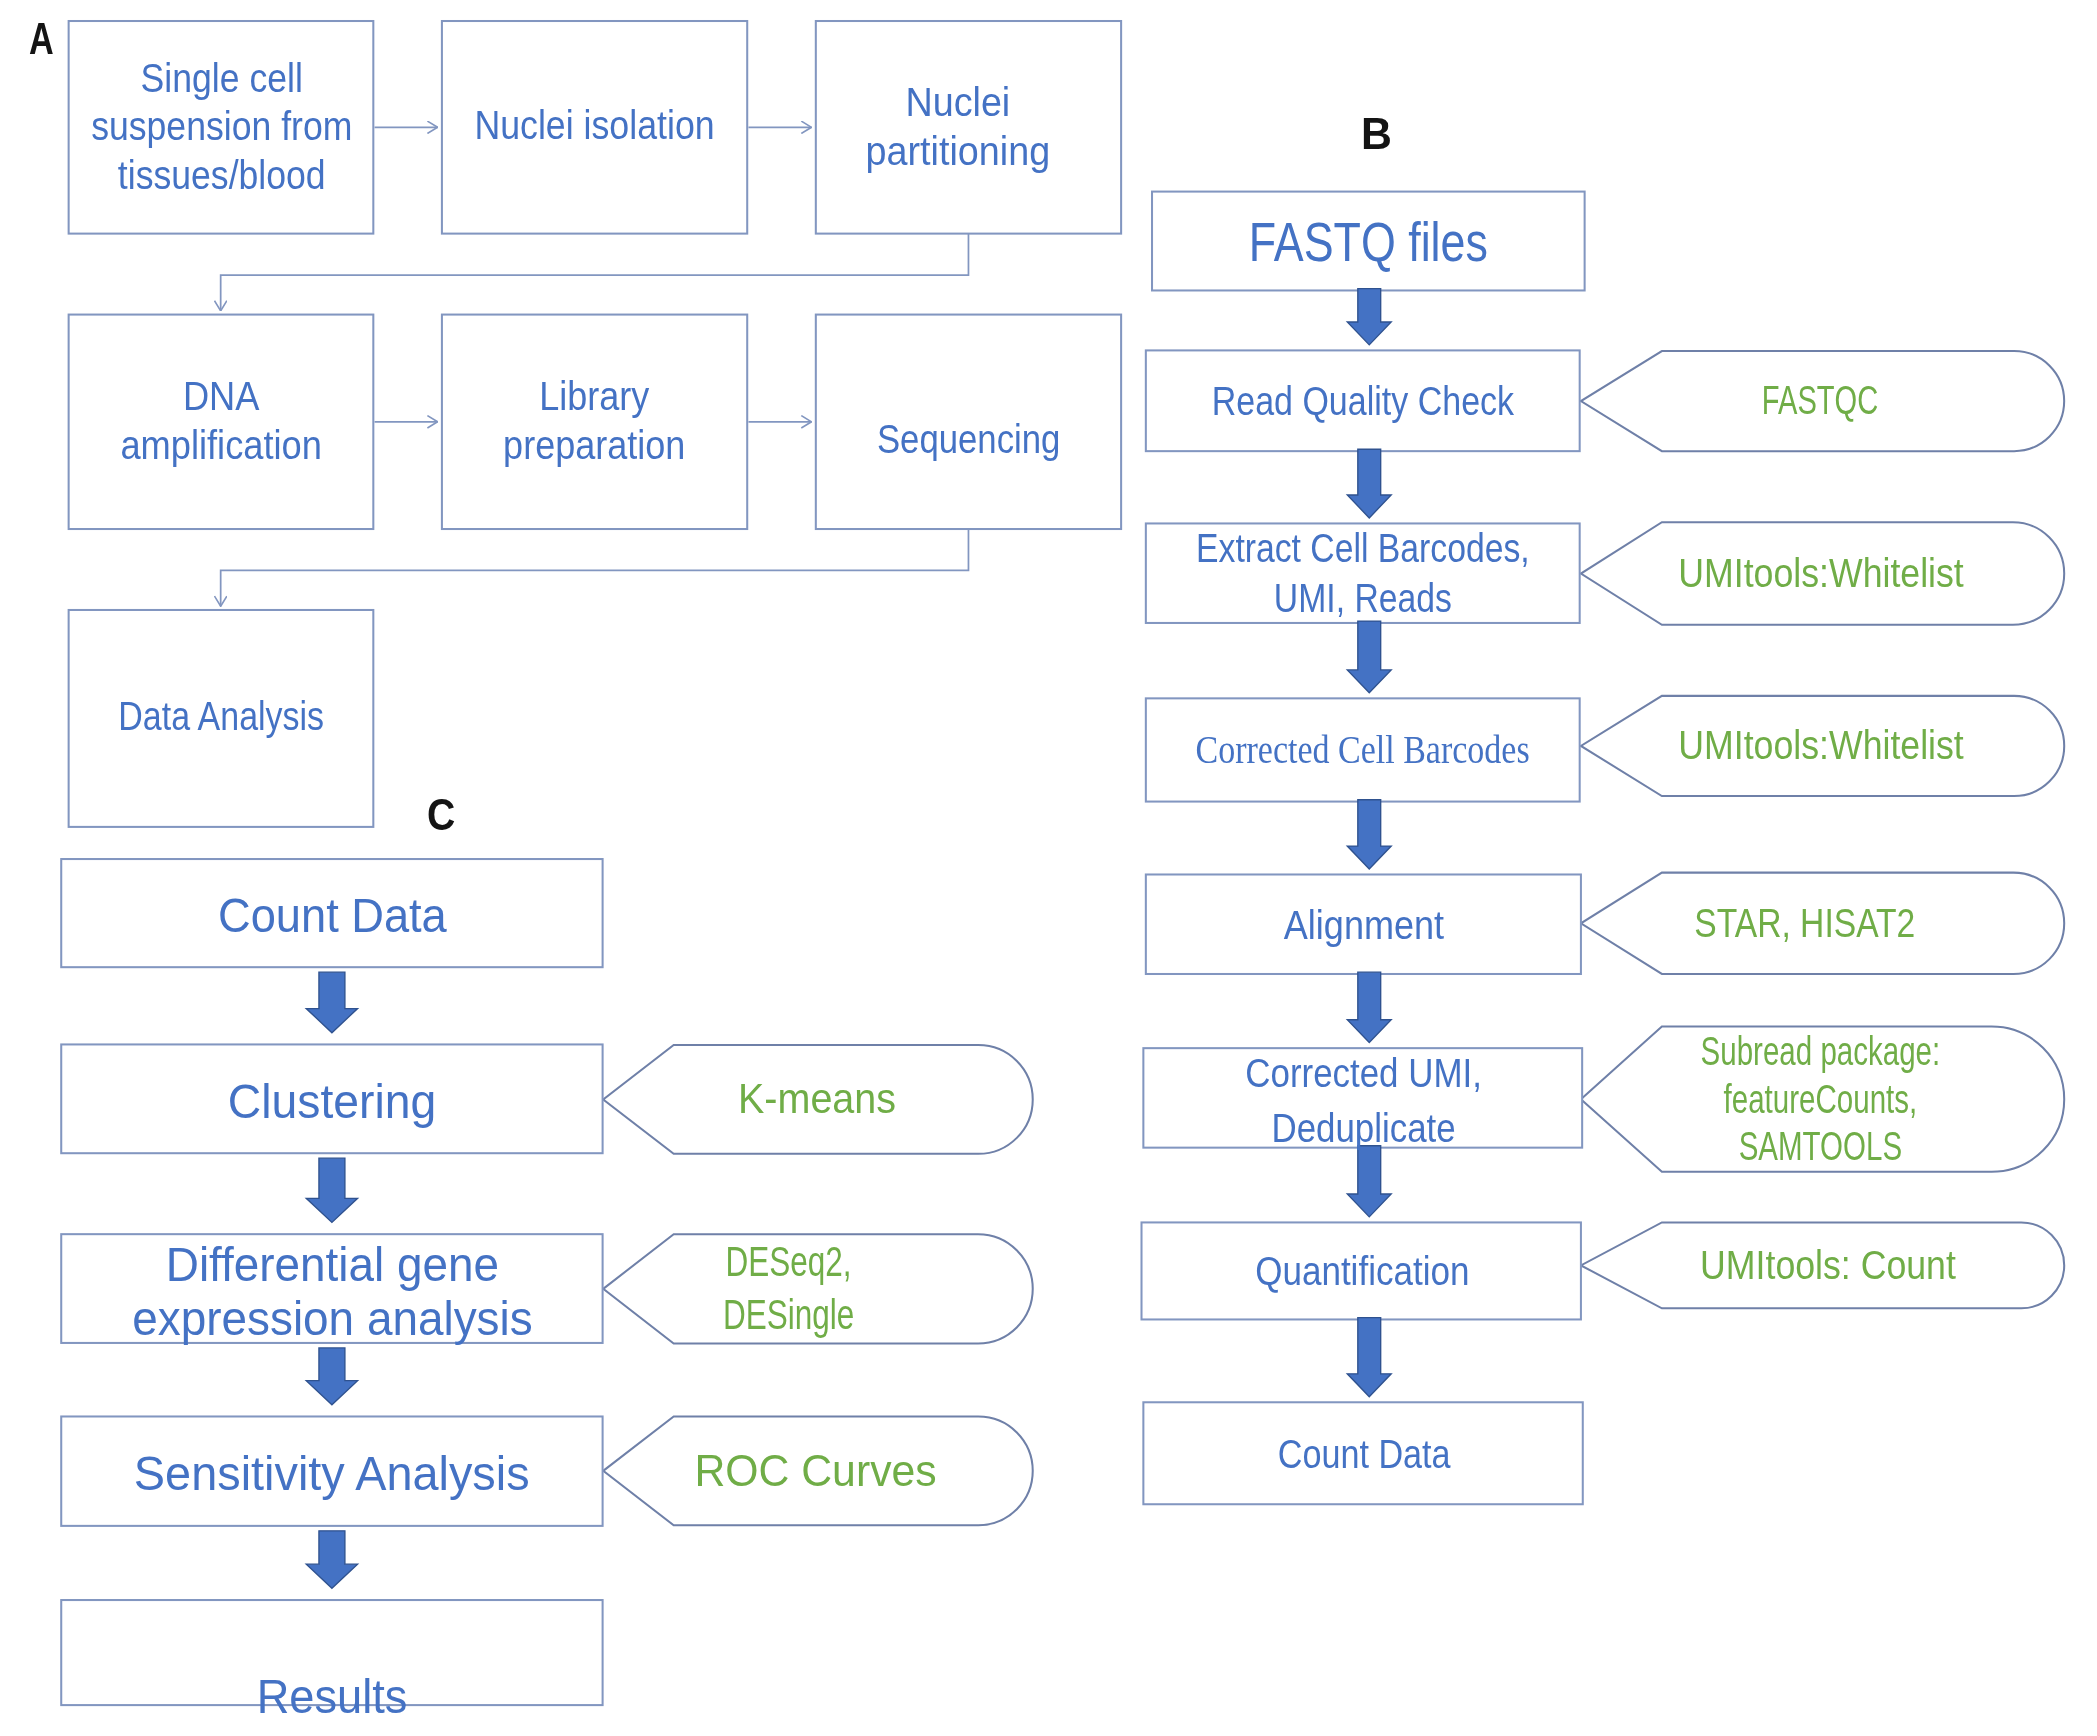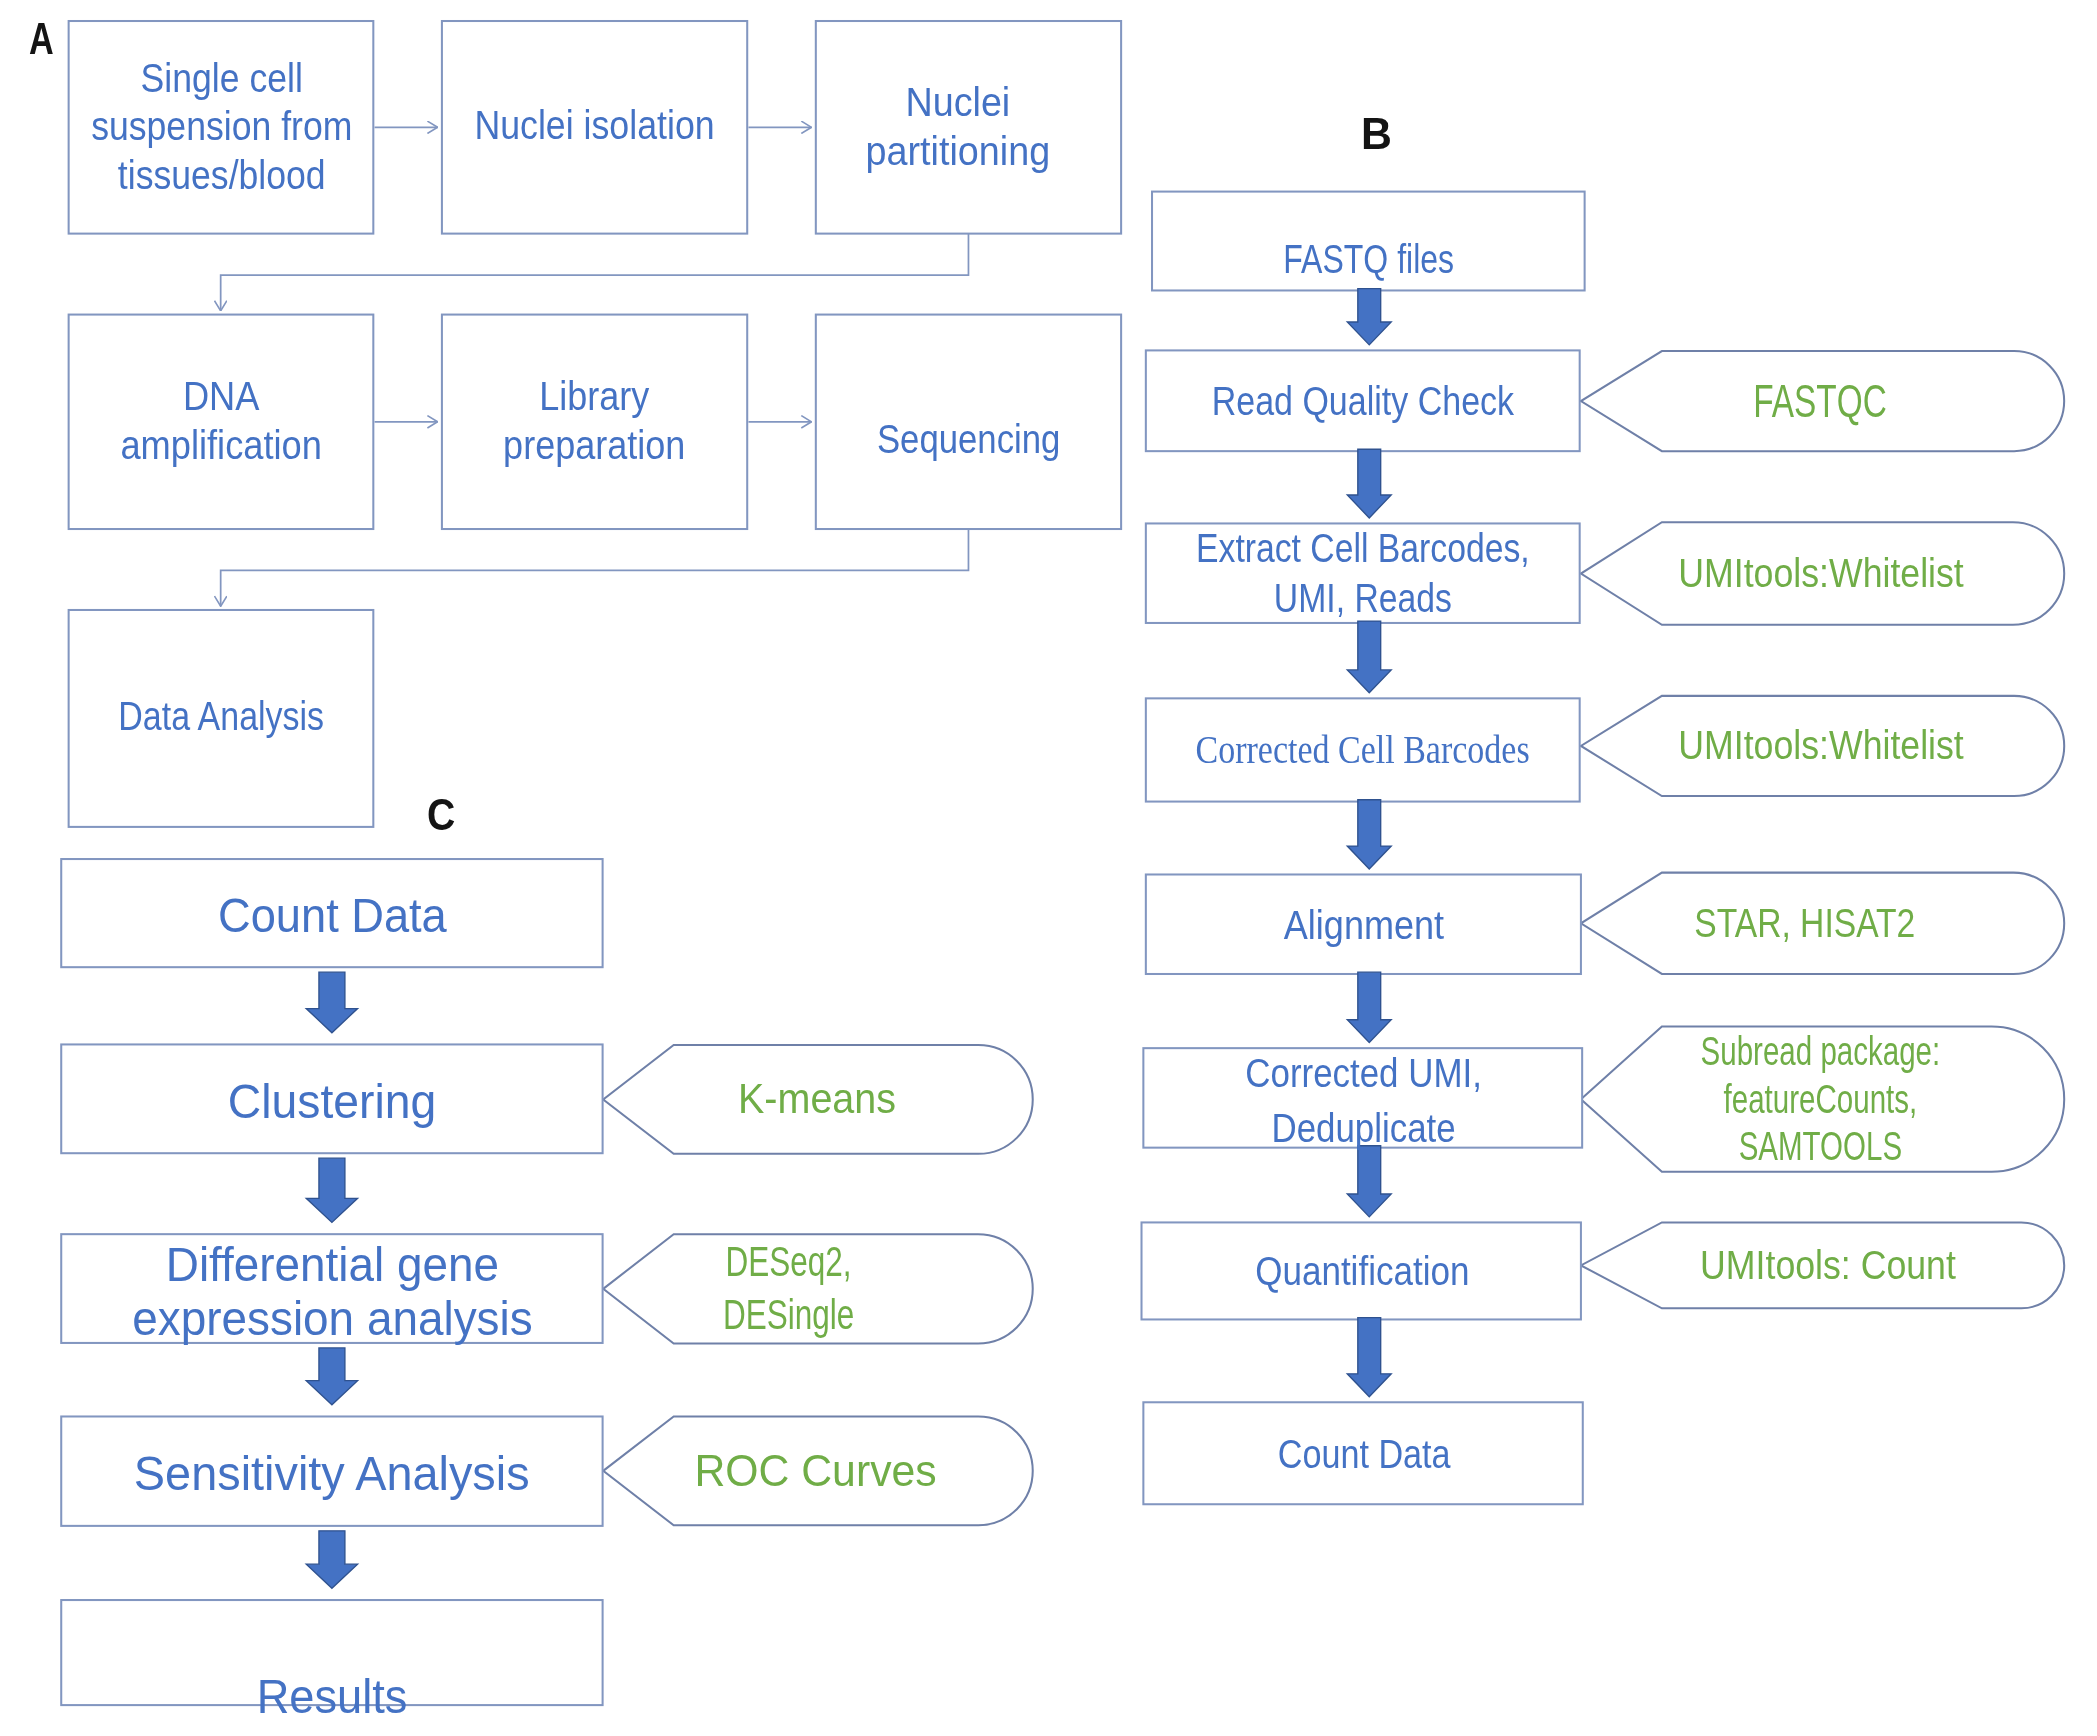--- a/index.html
+++ b/index.html
@@ -103,21 +103,21 @@
   <div class="boxtext" style="left:442px;top:313px;width:305px;height:215px;font-size:40px;line-height:1.215;">
       <span class="sx" style="transform:scaleX(0.9);">Library
 preparation</span>
     </div>
   <div class="boxtext" style="left:816px;top:316px;width:305px;height:215px;font-size:40px;line-height:1.21;margin-top:16px;">
       <span class="sx" style="transform:scaleX(0.868);">Sequencing</span>
     </div>
   <div class="boxtext" style="left:69px;top:608px;width:305px;height:217px;font-size:40px;line-height:1.21;">
       <span class="sx" style="transform:scaleX(0.849);">Data Analysis</span>
     </div>
-  <div class="boxtext" style="left:1152px;top:192px;width:433px;height:99px;font-size:40px;line-height:1.21;margin-top:18px;">
+  <div class="boxtext" style="left:1152px;top:192px;width:433px;height:99px;font-size:56px;line-height:1.21;">
       <span class="sx" style="transform:scaleX(0.8);">FASTQ files</span>
     </div>
   <div class="boxtext" style="left:1146px;top:351px;width:434px;height:101px;font-size:40px;line-height:1.21;">
       <span class="sx" style="transform:scaleX(0.85);">Read Quality Check</span>
     </div>
   <div class="boxtext" style="left:1146px;top:524px;width:434px;height:100px;font-size:40px;line-height:1.245;">
       <span class="sx" style="transform:scaleX(0.843);">Extract Cell Barcodes,
 UMI, Reads</span>
     </div>
   <div class="boxtext" style="left:1146px;top:699px;width:434px;height:103px;font-size:40px;line-height:1.21;font-family:Liberation Serif, serif;">
@@ -129,21 +129,21 @@
   <div class="boxtext" style="left:1144px;top:1051px;width:439px;height:100px;font-size:40px;line-height:1.37;">
       <span class="sx" style="transform:scaleX(0.872);">Corrected UMI,
 Deduplicate</span>
     </div>
   <div class="boxtext" style="left:1142px;top:1223px;width:440px;height:97px;font-size:40px;line-height:1.21;">
       <span class="sx" style="transform:scaleX(0.876);">Quantification</span>
     </div>
   <div class="boxtext" style="left:1144px;top:1403px;width:440px;height:102px;font-size:40px;line-height:1.21;">
       <span class="sx" style="transform:scaleX(0.854);">Count Data</span>
     </div>
-  <div class="tooltext" style="left:1579px;top:351px;width:483px;height:100px;font-size:47px;line-height:1.21;">
+  <div class="tooltext" style="left:1579px;top:351px;width:483px;height:100px;font-size:41px;line-height:1.21;">
       <span class="sx" style="transform:scaleX(0.71);">FASTQC</span>
     </div>
   <div class="tooltext" style="left:1580px;top:522px;width:483px;height:103px;font-size:41px;line-height:1.21;">
       <span class="sx" style="transform:scaleX(0.87);">UMItools:Whitelist</span>
     </div>
   <div class="tooltext" style="left:1580px;top:696px;width:483px;height:100px;font-size:41px;line-height:1.21;">
       <span class="sx" style="transform:scaleX(0.87);">UMItools:Whitelist</span>
     </div>
   <div class="tooltext" style="left:1563px;top:873px;width:483px;height:101px;font-size:41px;line-height:1.21;">
       <span class="sx" style="transform:scaleX(0.82);">STAR, HISAT2</span>

